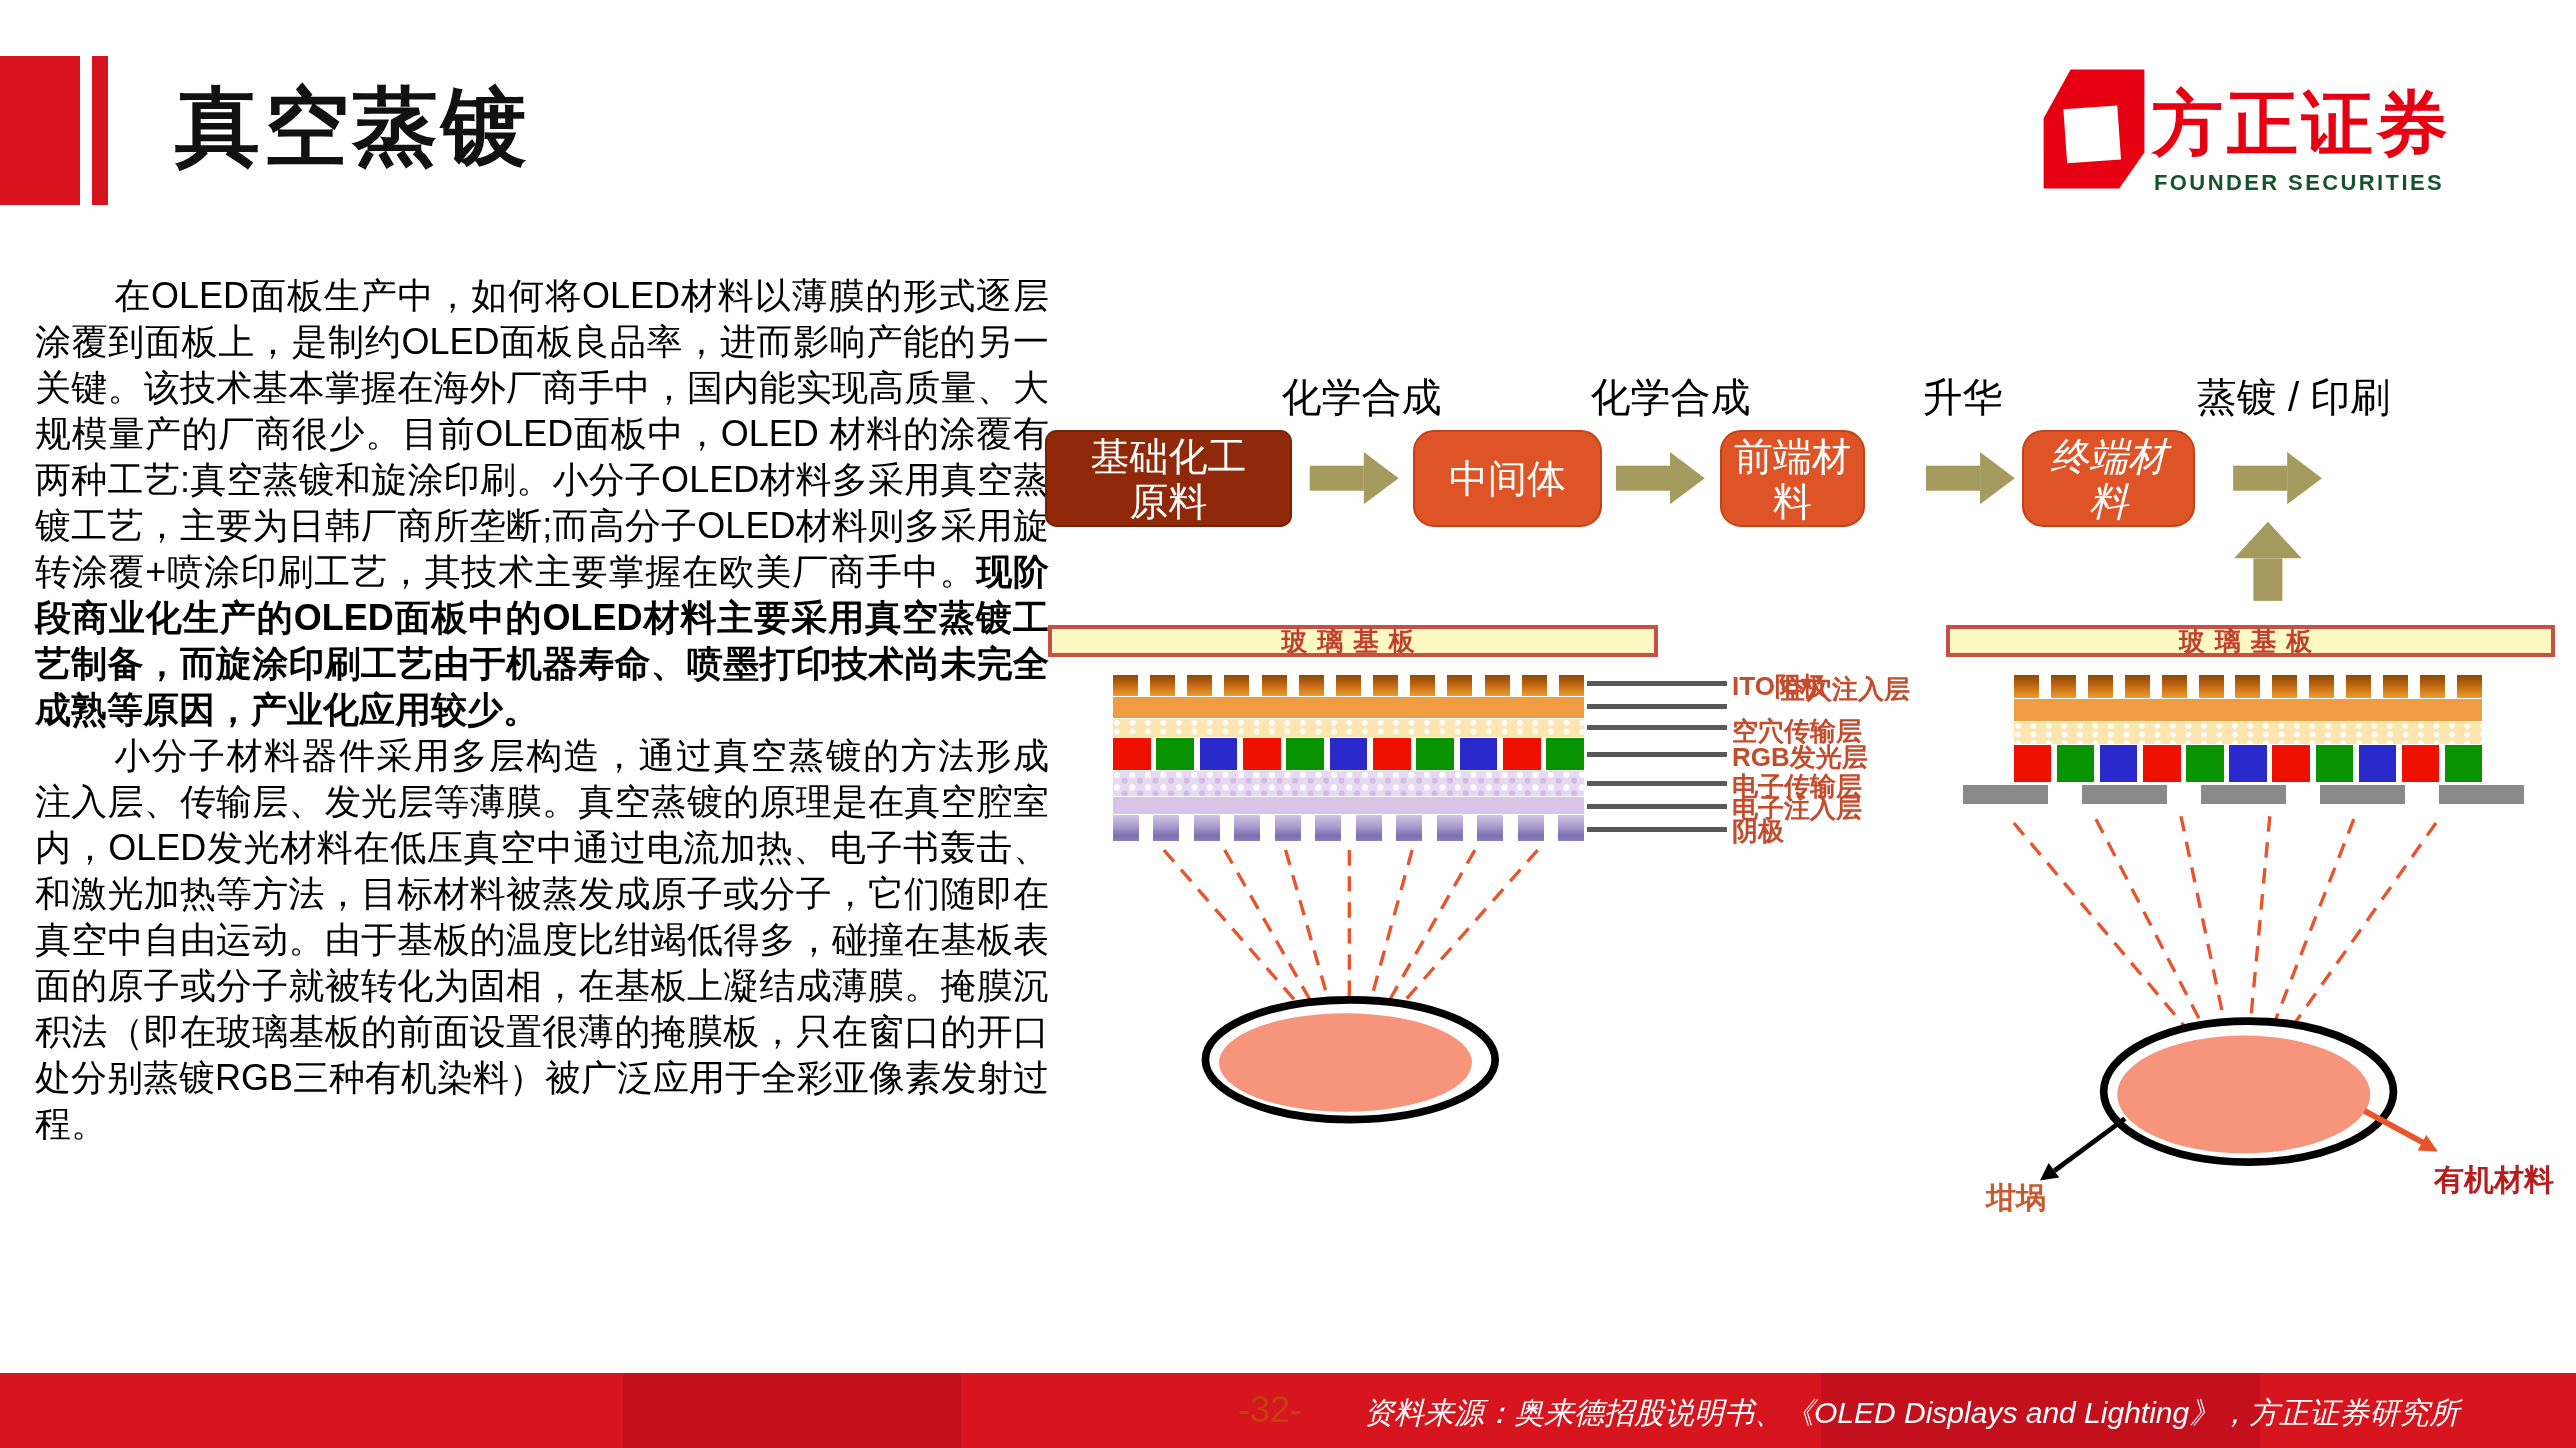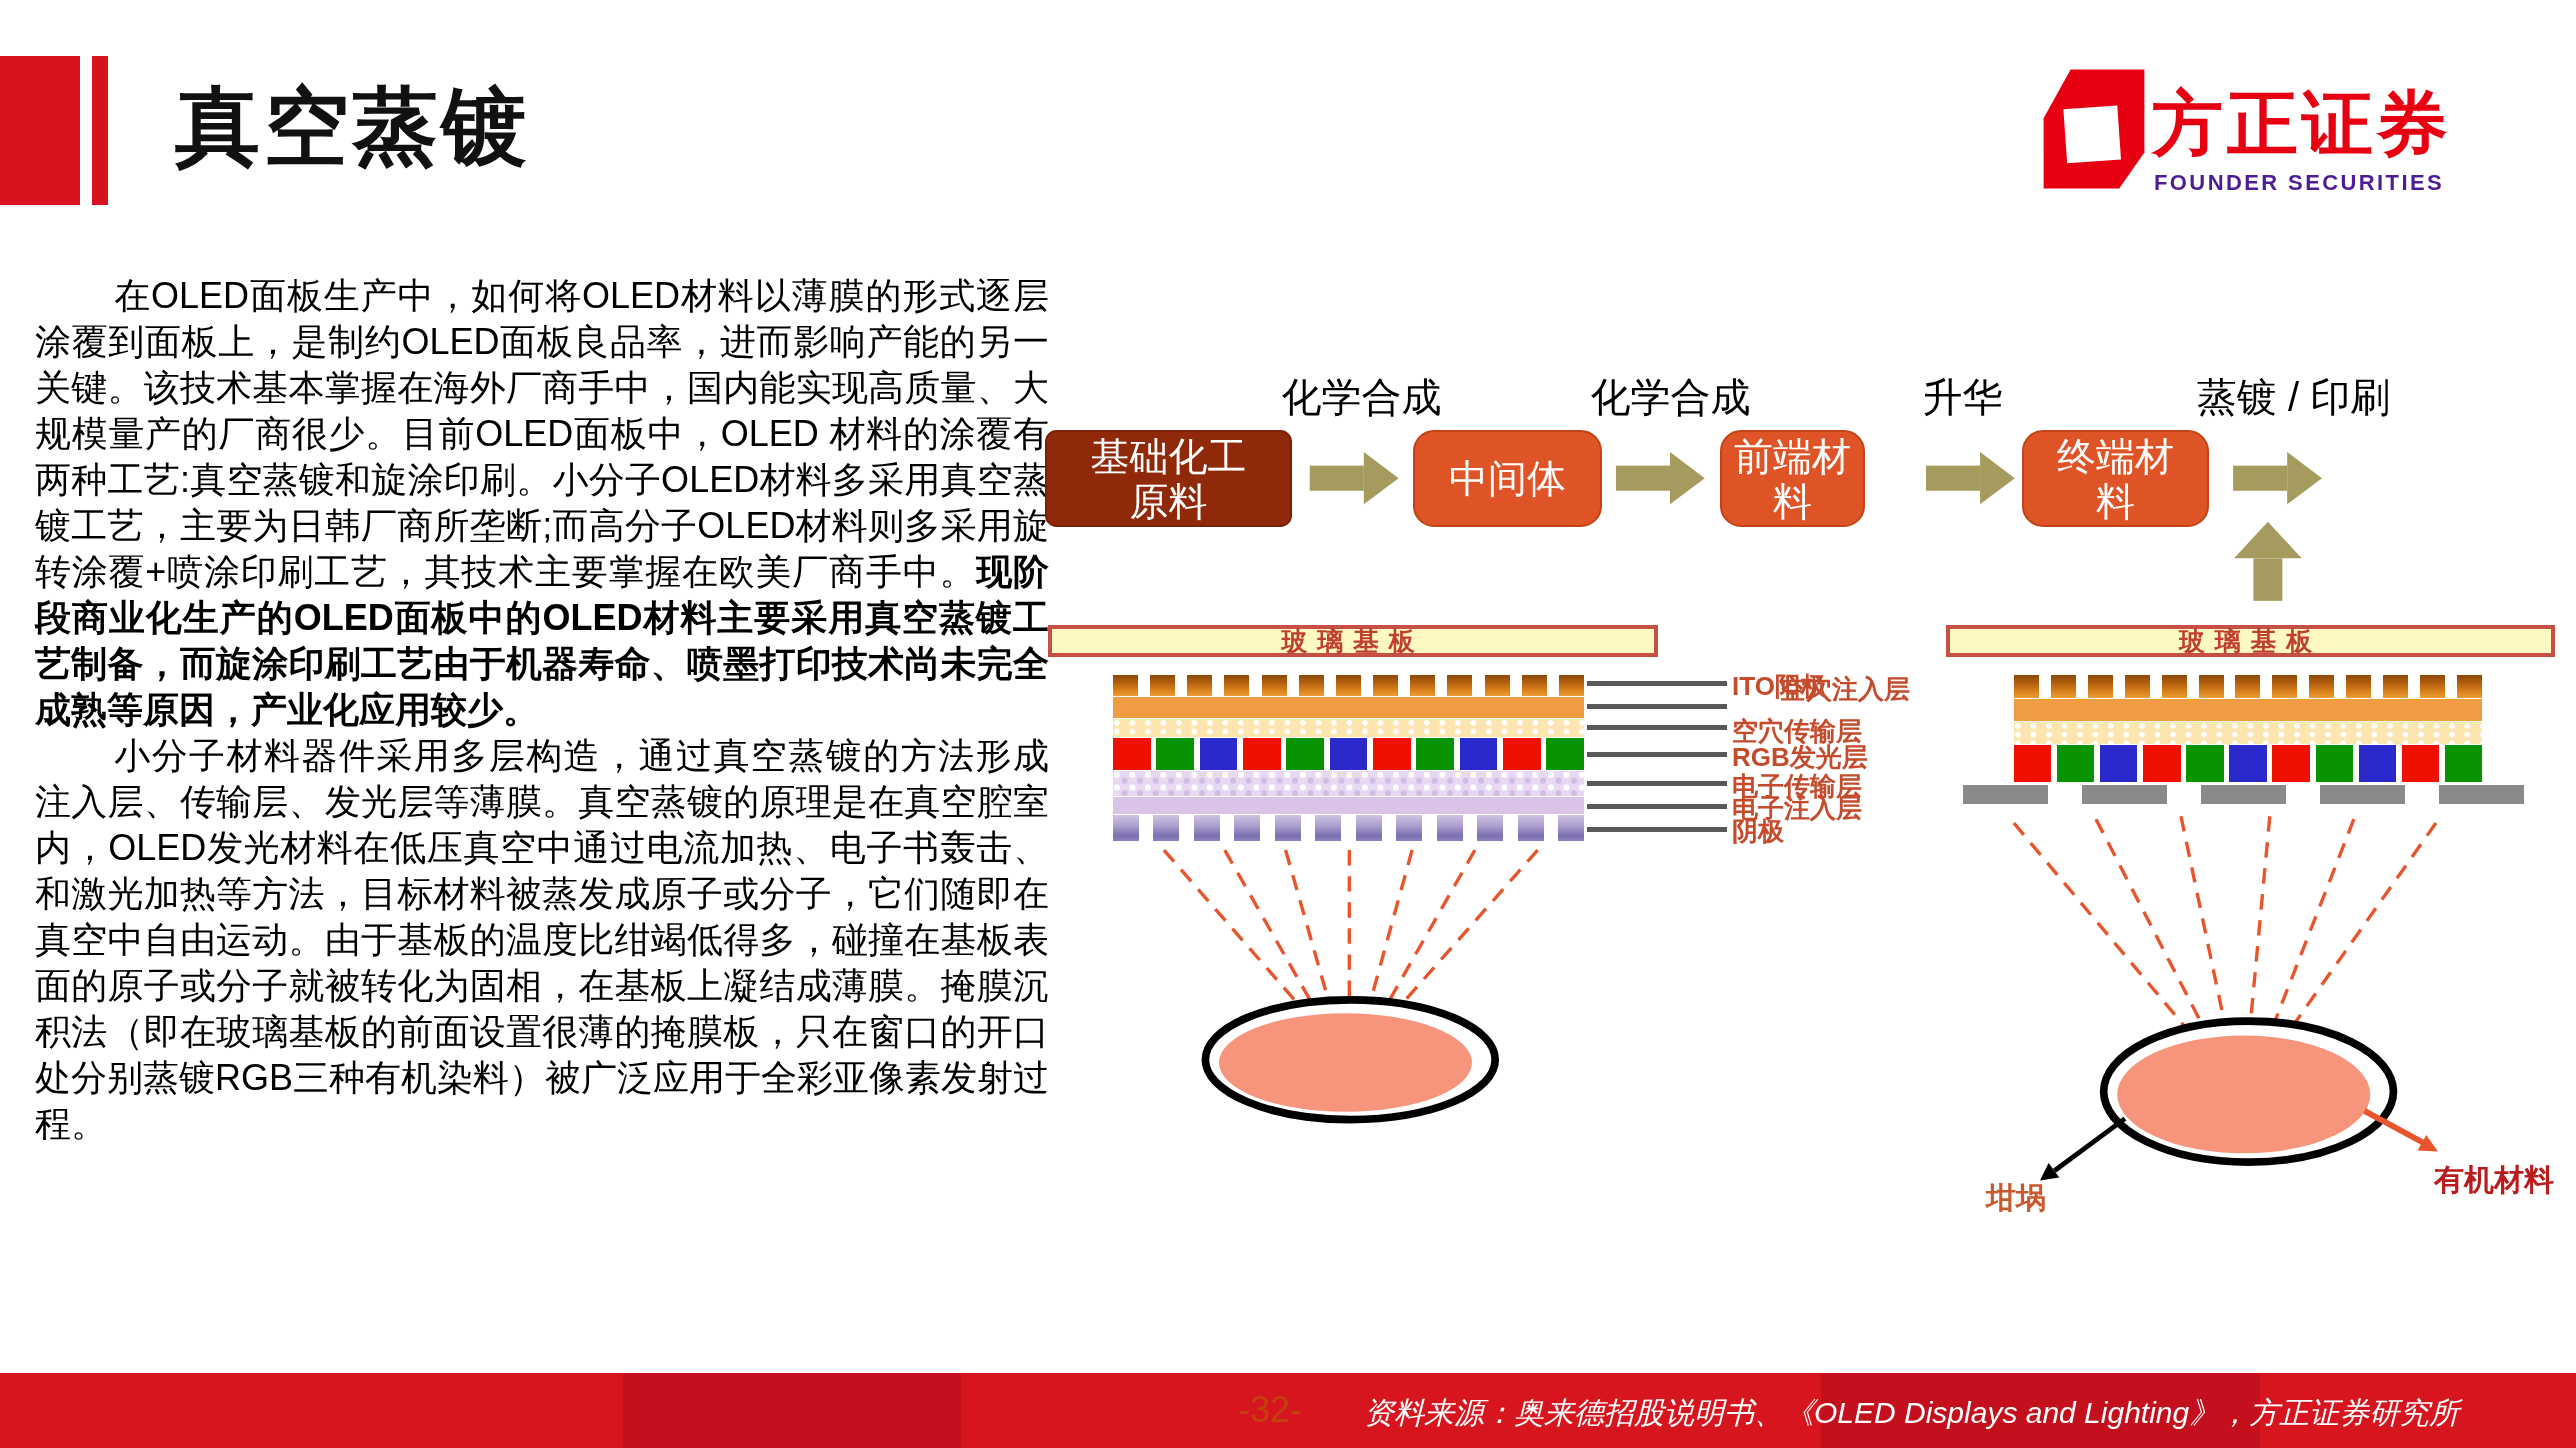--- a/index.html
+++ b/index.html
@@ -5,21 +5,21 @@
   html,body{margin:0;padding:0;background:#888;}
   .page{position:relative;width:2576px;height:1449px;background:#fff;
         font-family:"Liberation Sans",sans-serif;overflow:hidden;}
 
   
   .hbar{position:absolute;background:#D7141D;}
   .title{position:absolute;left:145px;top:70px;font-size:85px;font-weight:bold;color:#111;
          letter-spacing:3.9px;white-space:nowrap;margin-left:30px;}
   .logo-cn{position:absolute;left:2152px;top:77px;font-size:71px;font-weight:bold;color:#E60012;
            letter-spacing:3.9px;white-space:nowrap;}
-  .logo-en{position:absolute;left:2154px;top:170px;font-size:22px;font-weight:bold;color:#4c1d95;
+  .logo-en{position:absolute;left:2154px;top:170px;font-size:22px;font-weight:bold;color:#14532d;
            letter-spacing:2.4px;white-space:nowrap;}
 
   
   .bodytext{position:absolute;left:35px;top:273px;width:1014px;color:#000;
             font-size:36px;line-height:46px;text-align:justify;}
   .bodytext p{margin:0;text-indent:2.2em;}
   .bodytext b{font-weight:bold;}
 
   
   .stage-label{position:absolute;top:370px;height:46px;font-size:40px;color:#000;
@@ -95,21 +95,21 @@
     <div>基础化工</div>
     <div>原料</div>
   </div>
   <div class="fbox orange" style="left:1413px;width:189px;">
     <div>中间体</div>
   </div>
   <div class="fbox orange" style="left:1720px;width:145px;">
     <div>前端材</div>
     <div>料</div>
   </div>
-  <div class="fbox orange" style="left:2022px;width:187px;">
+  <div class="fbox orange" style="left:2022px;width:173px;font-style:italic;">
     <div>终端材</div>
     <div>料</div>
   </div>
 
   <div class="substrate" style="left:1048px;width:610px;">
     <span>玻璃基板</span>
   </div>
   <div class="substrate" style="left:1946px;width:609px;">
     <span>玻璃基板</span>
   </div>

